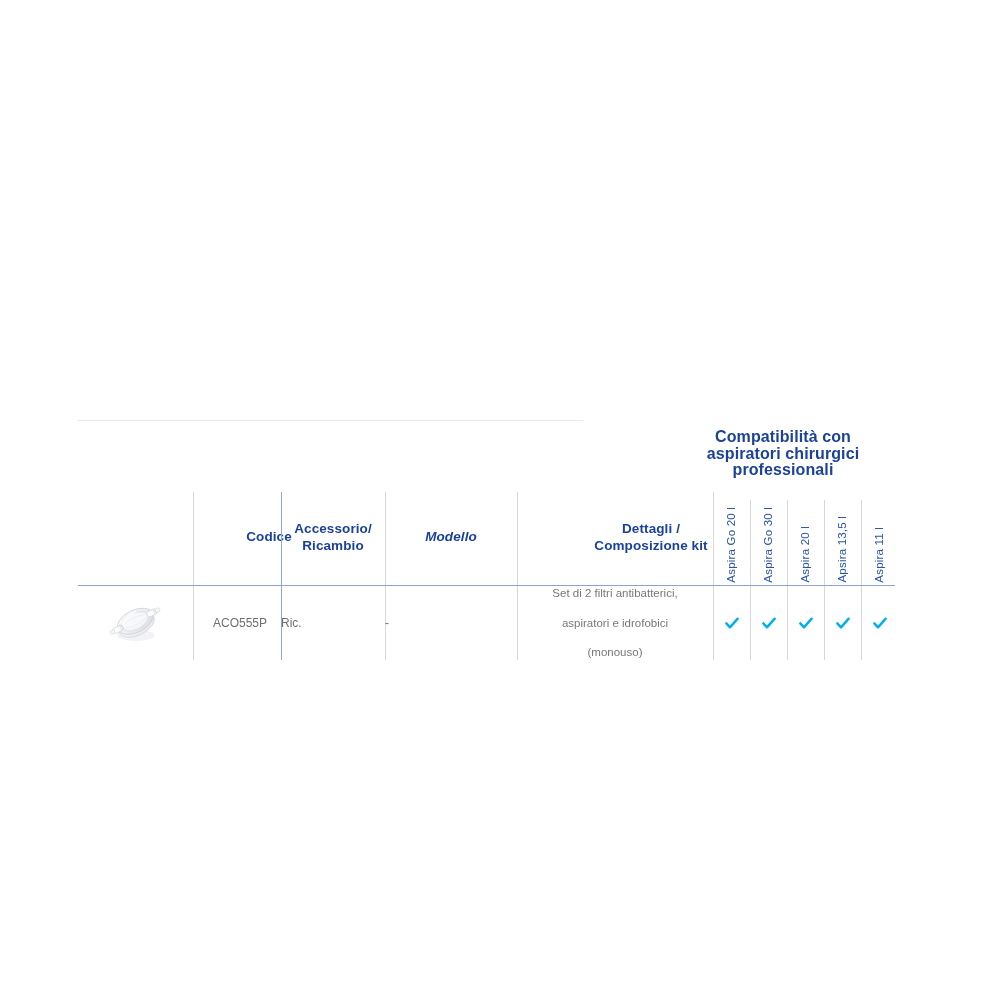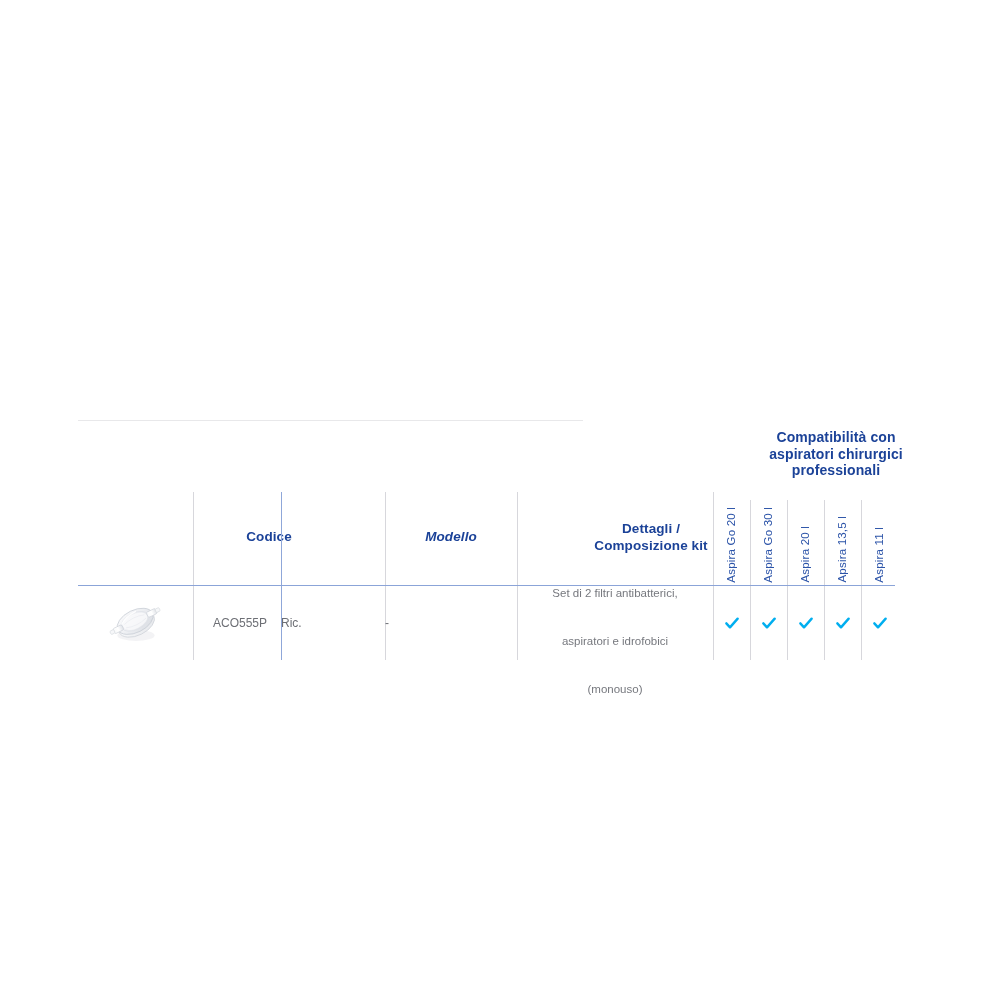--- a/index.html
+++ b/index.html
@@ -30,26 +30,26 @@
     left: 0px;
     top: 0px;
     width: 505px;
     height: 1px;
     background: #e8e8ea;
   }
 
   
   .compat-heading {
     position: absolute;
-    left: 668px;
+    left: 615px;
     top: 9px;
     width: 180px;
     text-align: center;
     color: #1b4298;
-    font-size: 14px;
+    font-size: 16px;
     font-weight: bold;
     line-height: 16.5px;
     letter-spacing: 0.1px;
   }
 
   
   .header-row {
     position: absolute;
     left: 0px;
     top: 70px;
@@ -112,26 +112,25 @@
     top: 166px;
     width: 820px;
     height: 74px;
   }
   .data-cell {
     position: absolute;
     top: 0;
     height: 74px;
     display: flex;
     align-items: center;
-    justify-content: flex-start;
+    justify-content: space-between;
     text-align: center;
     color: #6d6f75;
     font-size: 12px;
     line-height: 15px;
-    gap: 33px;
   }
   .data-cell.details {
     font-size: 11.5px;
     line-height: 15px;
     color: #76787e;
   }
 
   
   .check-cell {
     position: absolute;
@@ -170,20 +169,24 @@
 <div id="product-table">
 
   <div class="top-rule"></div>
 
   <div class="compat-heading">Compatibilità con aspiratori chirurgici professionali</div>
 
   <div class="header-row">
 
     <div class="header-cell" style="left:115px; width:88px;padding-left:32px;">Codice</div>
 
+    <div class="header-cell" style="left:203px; width:104px; flex-direction:column;">
+      <div>Accessorio/</div>
+      <div>Ricambio</div>
+    </div>
 
     <div class="header-cell" style="left:307px; width:132px;font-style:italic;">Modello</div>
 
     <div class="header-cell" style="left:439px; width:196px; flex-direction:column;padding-left:36px;">
       <div>Dettagli /</div>
       <div>Composizione kit</div>
     </div>
 
     <div class="header-cell vertical" style="left:635px; width:37px;">
       <span>Aspira Go 20 l</span>

